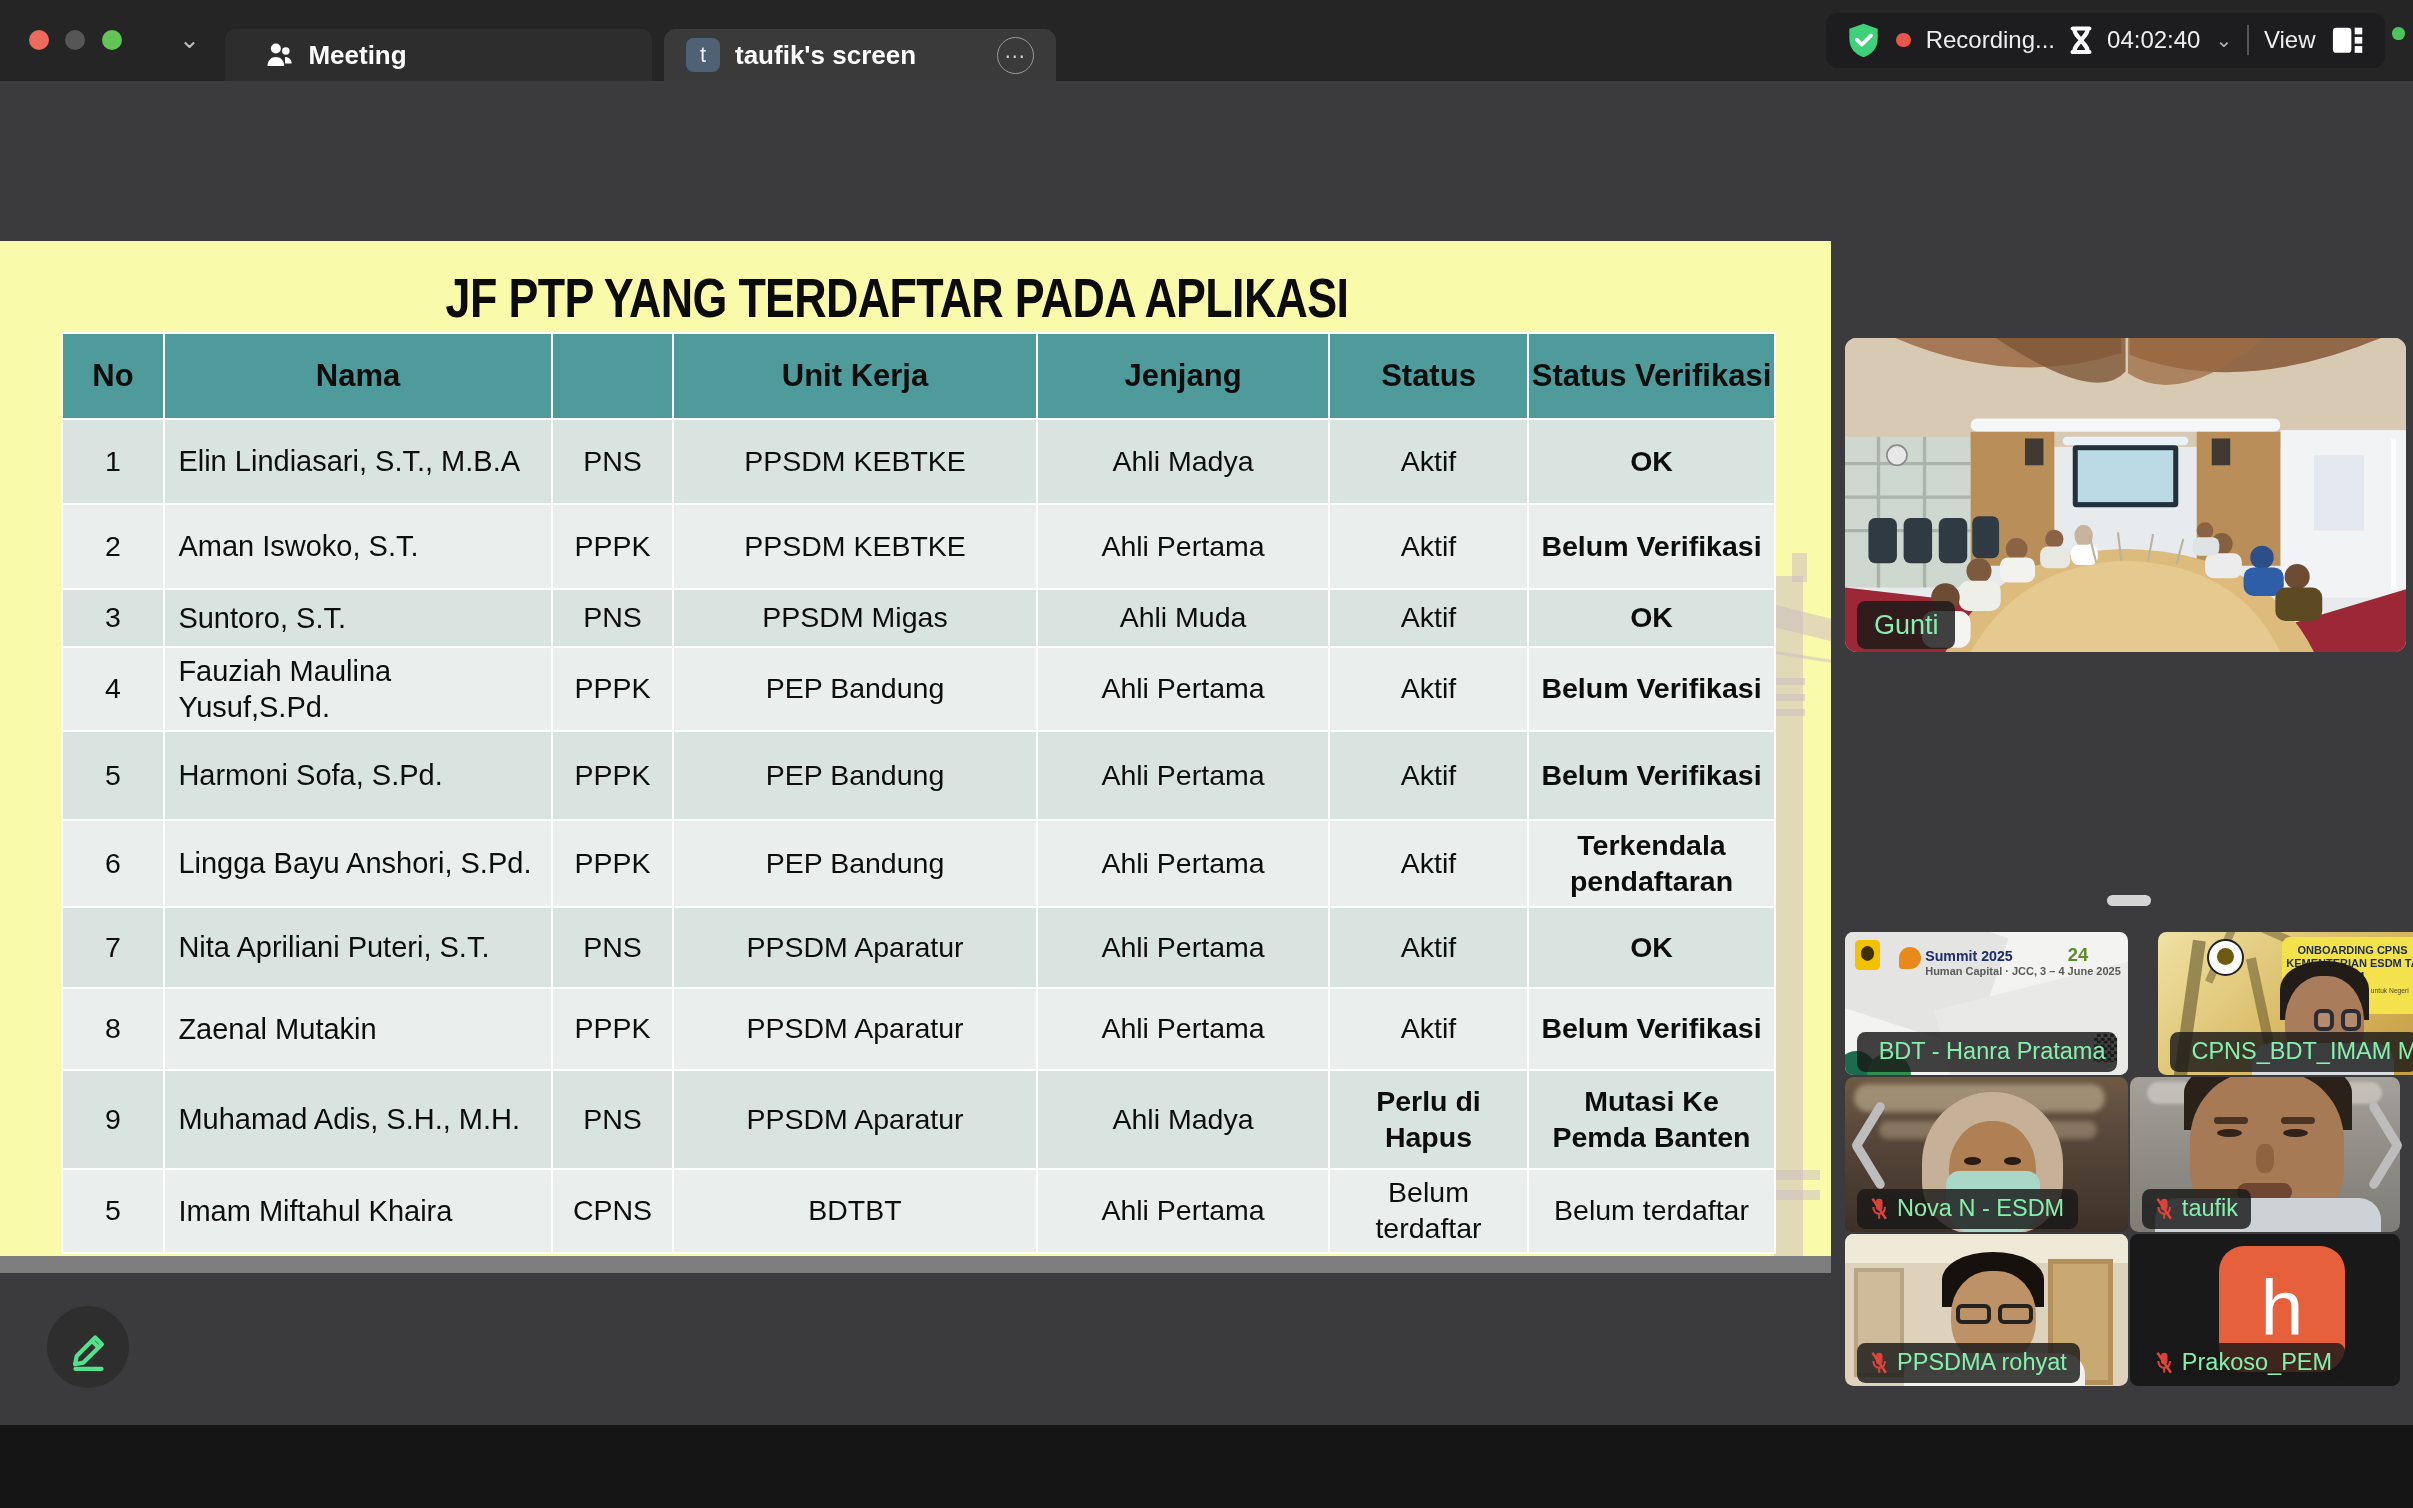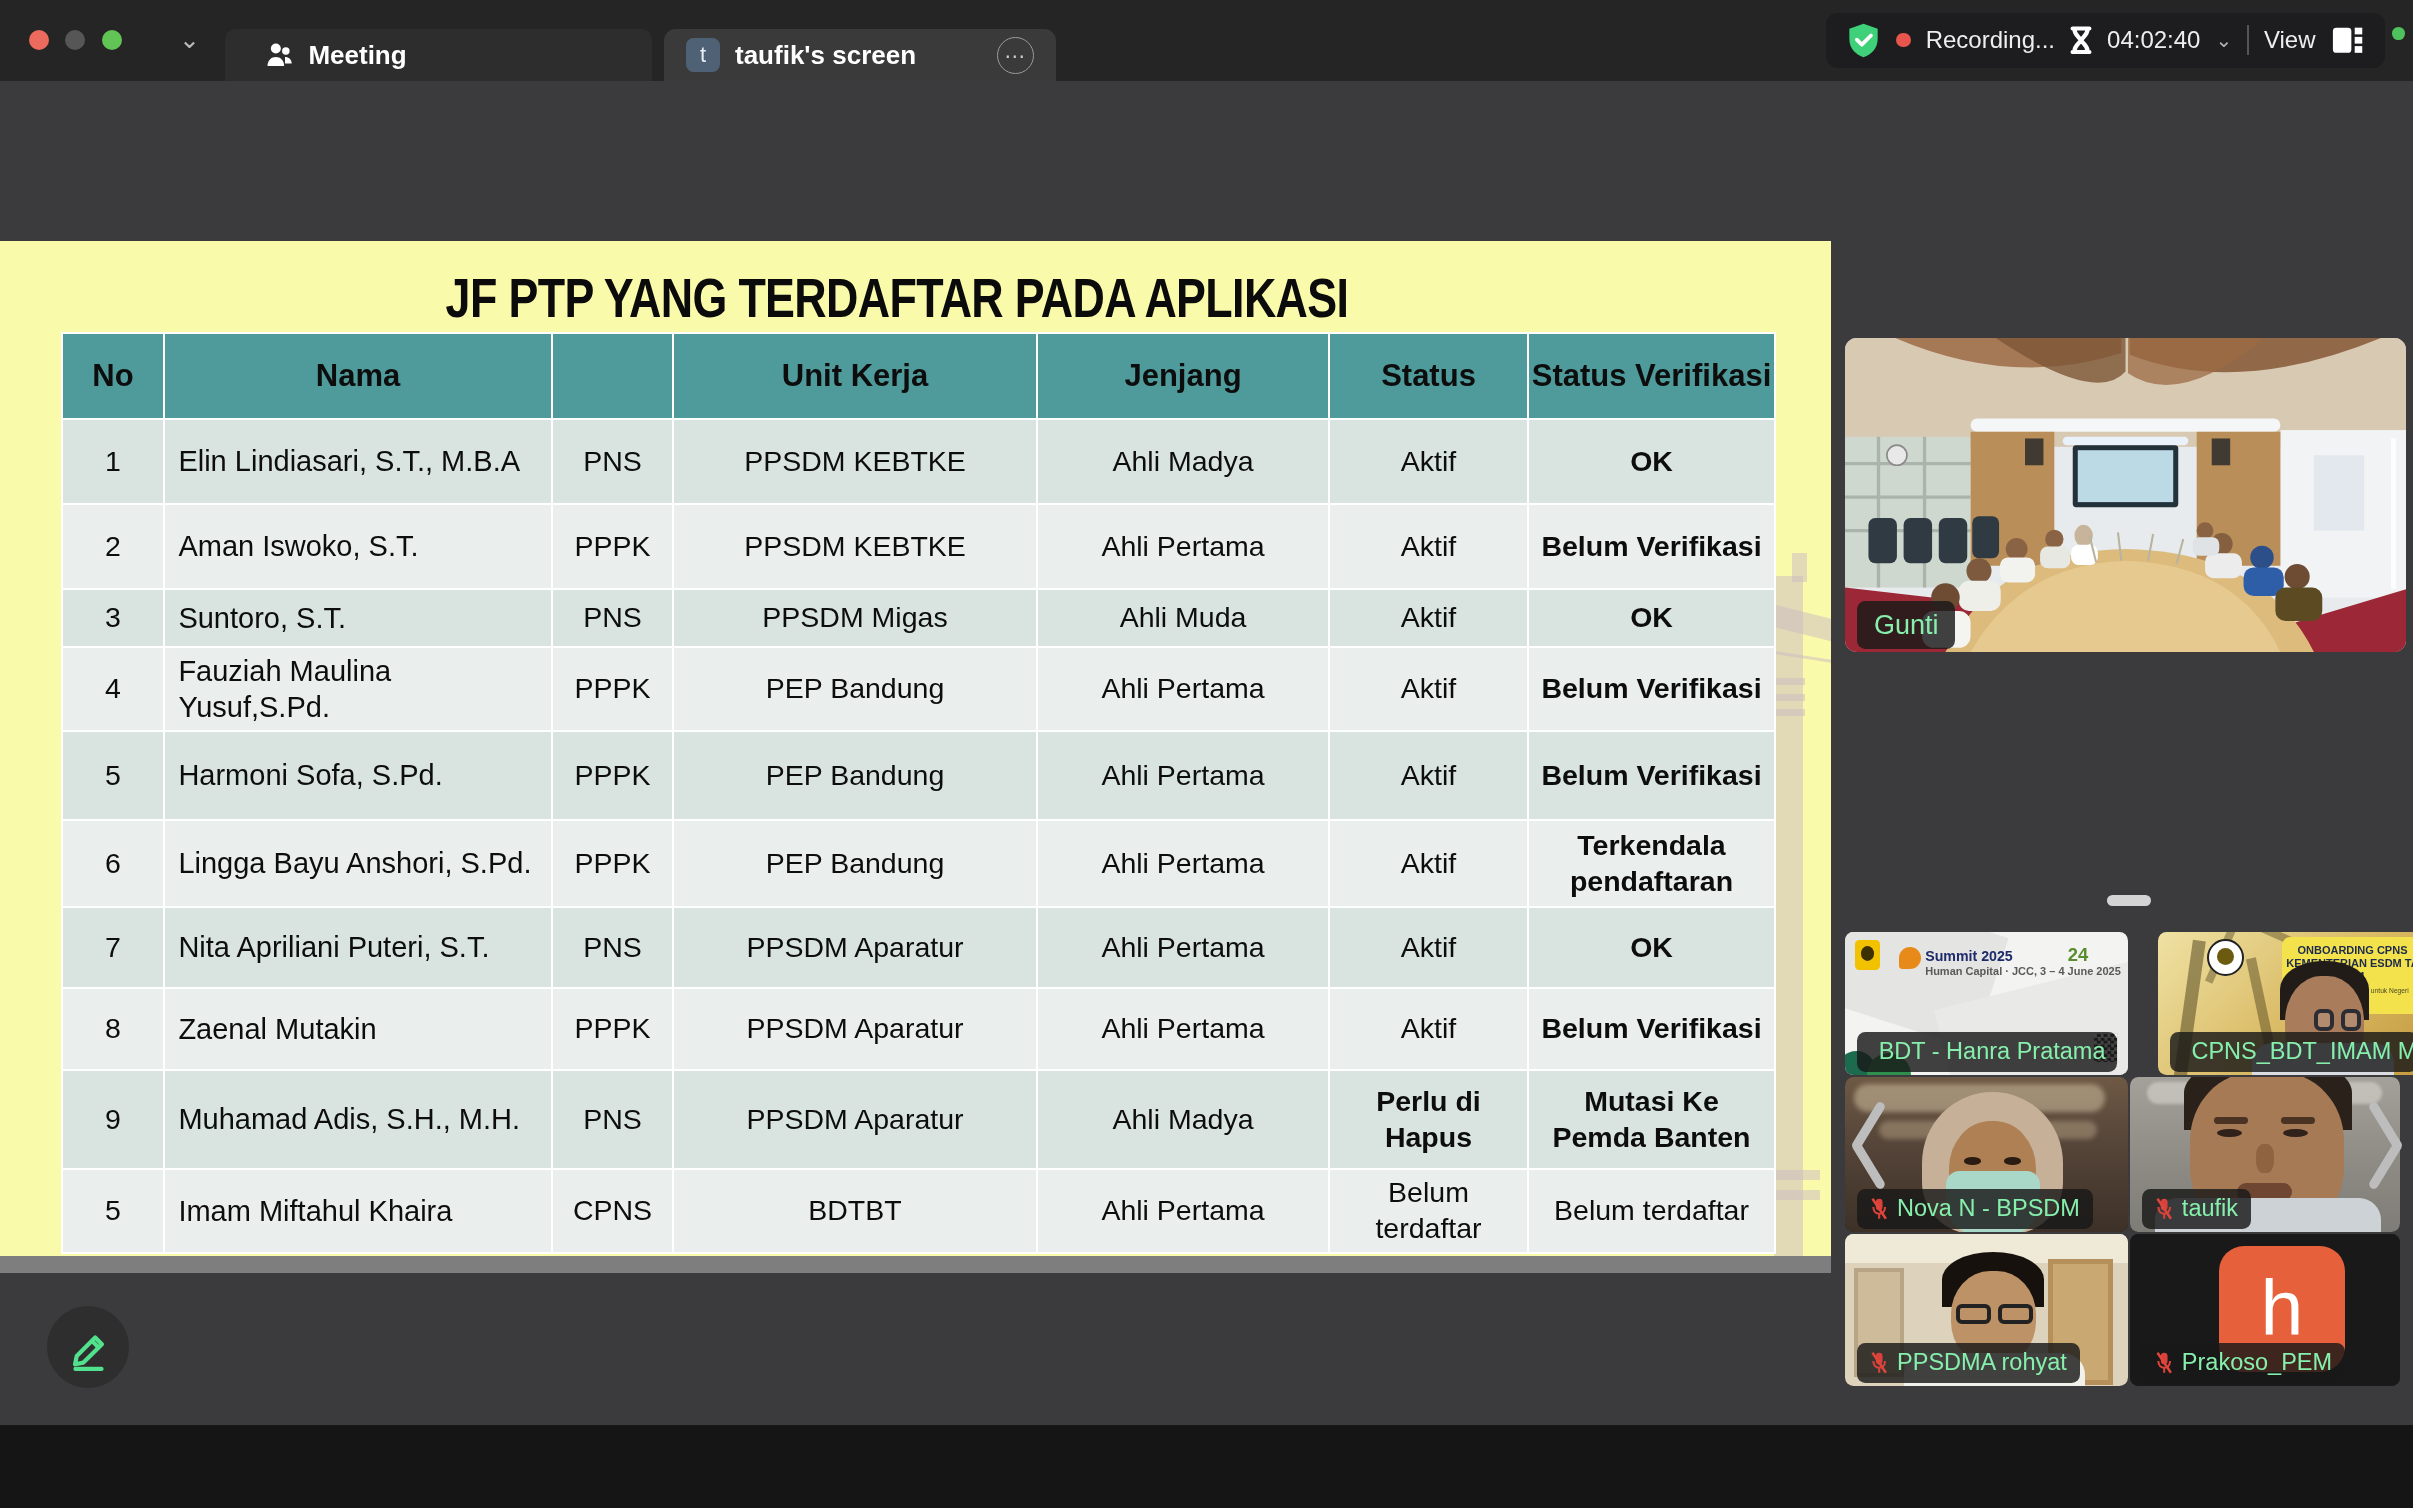--- a/index.html
+++ b/index.html
@@ -493,21 +493,21 @@
           <div class="eye r"></div>
         <div class="mask"></div>
       </div>
       <div class="vlabel">
         <svg width="18.4" height="23.5" viewBox="0 0 22 28">
           <rect x="7" y="2" width="8" height="14" rx="4" fill="#d9423a"></rect>
           <path d="M4 12c0 5 3 8 7 8s7-3 7-8" stroke="#d9423a" stroke-width="2.5" fill="none"></path>
           <line x1="11" y1="20" x2="11" y2="26" stroke="#d9423a" stroke-width="2.5"></line>
           <line x1="3" y1="2" x2="19" y2="26" stroke="#e0453c" stroke-width="3"></line>
         </svg>
-        <span>Nova N - BPSDM</span>
+        <span>Nova N - ESDM</span>
       </div>
     </div>
 
     <div class="vtile t3l">
       <div class="scene rohyat">
         <div class="ceil"></div>
           <div class="doorl"></div>
           <div class="doorr"></div>
         <div class="hair"></div>
           <div class="face"></div>

